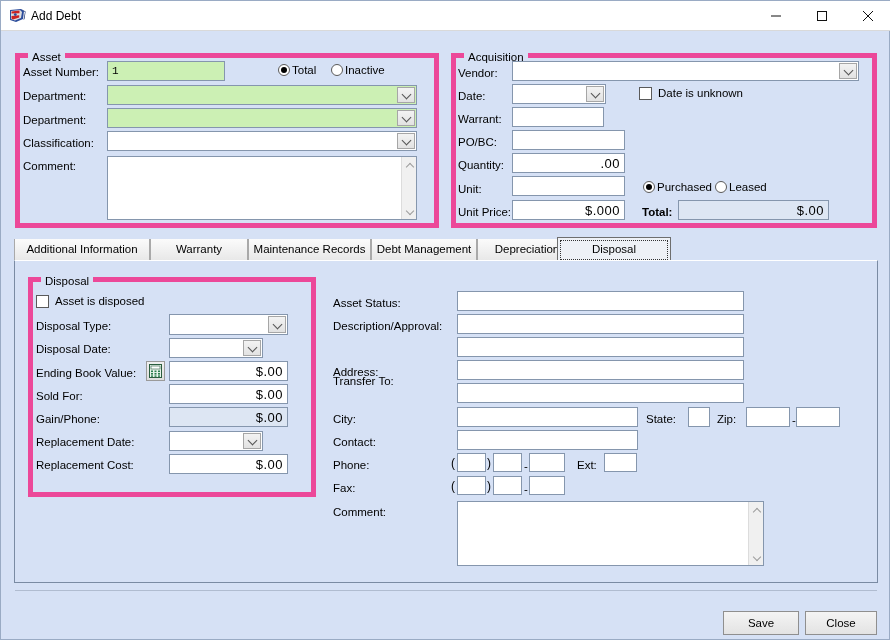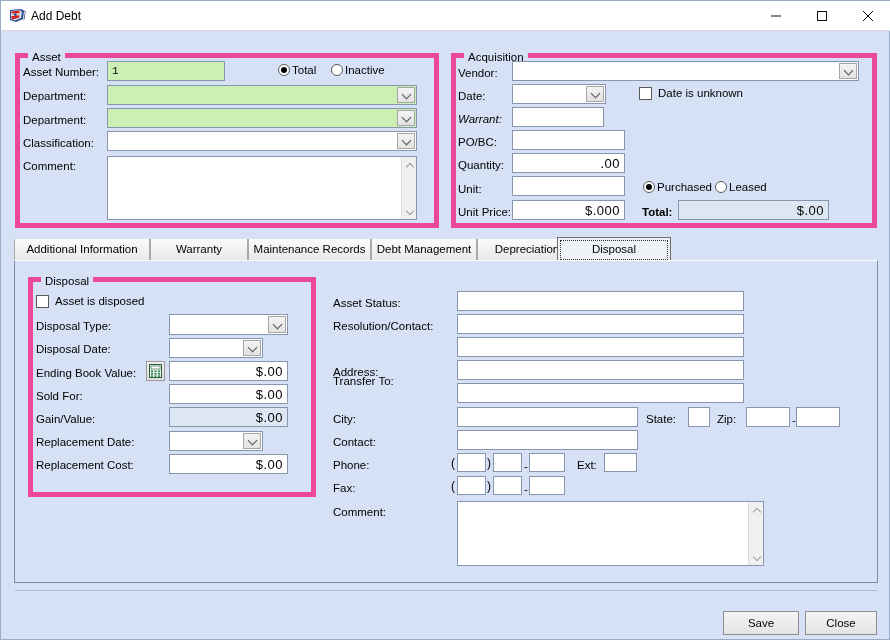--- a/index.html
+++ b/index.html
@@ -330,21 +330,21 @@
 
   <span class="lbl" style="left:457px; top:88px;">Date:</span>
   <div class="fld" style="left:511px; top:83px; width:94px; height:20px;">
     <span class="combo-arrow"></span>
   </div>
   <div class="check" style="left:638px; top:86px;">
     <span class="box"></span>
     <span class="ctext">Date is unknown</span>
   </div>
 
-  <span class="lbl" style="left:457px; top:111px;font-style:italic;">Warrant:</span>
+  <span class="lbl" style="left:457px; top:111px;">Warrant:</span>
   <div class="fld" style="left:511px; top:106px; width:92px; height:20px;"></div>
 
   <span class="lbl" style="left:457px; top:134px;">PO/BC:</span>
   <div class="fld" style="left:511px; top:129px; width:113px; height:20px;"></div>
 
   <span class="lbl" style="left:457px; top:157px;">Quantity:</span>
   <div class="fld" style="left:511px; top:152px; width:113px; height:20px;">
     <span class="val">.00</span>
   </div>
 
@@ -430,40 +430,40 @@
   </div>
   <div class="fld" style="left:168px; top:360px; width:119px; height:20px;">
     <span class="val">$.00</span>
   </div>
 
   <span class="lbl" style="left:35px; top:388px;">Sold For:</span>
   <div class="fld" style="left:168px; top:383px; width:119px; height:20px;">
     <span class="val">$.00</span>
   </div>
 
-  <span class="lbl" style="left:35px; top:411px;">Gain/Value:</span>
+  <span class="lbl" style="left:35px; top:411px;">Gain/Phone:</span>
   <div class="fld ro" style="left:168px; top:406px; width:119px; height:20px;">
     <span class="val">$.00</span>
   </div>
 
   <span class="lbl" style="left:35px; top:434px;">Replacement Date:</span>
   <div class="fld" style="left:168px; top:430px; width:94px; height:20px;">
     <span class="combo-arrow"></span>
   </div>
 
   <span class="lbl" style="left:35px; top:457px;">Replacement Cost:</span>
   <div class="fld" style="left:168px; top:453px; width:119px; height:20px;">
     <span class="val">$.00</span>
   </div>
 
 
   <span class="lbl" style="left:332px; top:295px;">Asset Status:</span>
   <div class="fld" style="left:456px; top:290px; width:287px; height:20px;"></div>
 
-  <span class="lbl" style="left:332px; top:318px;">Resolution/Contact:</span>
+  <span class="lbl" style="left:332px; top:318px;">Description/Approval:</span>
   <div class="fld" style="left:456px; top:313px; width:287px; height:20px;"></div>
 
   <span class="lbl" style="left:332px; top:341px;margin-top:32px;">Transfer To:</span>
   <div class="fld" style="left:456px; top:336px; width:287px; height:20px;"></div>
 
   <span class="lbl" style="left:332px; top:364px;">Address:</span>
   <div class="fld" style="left:456px; top:359px; width:287px; height:20px;"></div>
   <div class="fld" style="left:456px; top:382px; width:287px; height:20px;"></div>
 
   <span class="lbl" style="left:332px; top:411px;">City:</span>

